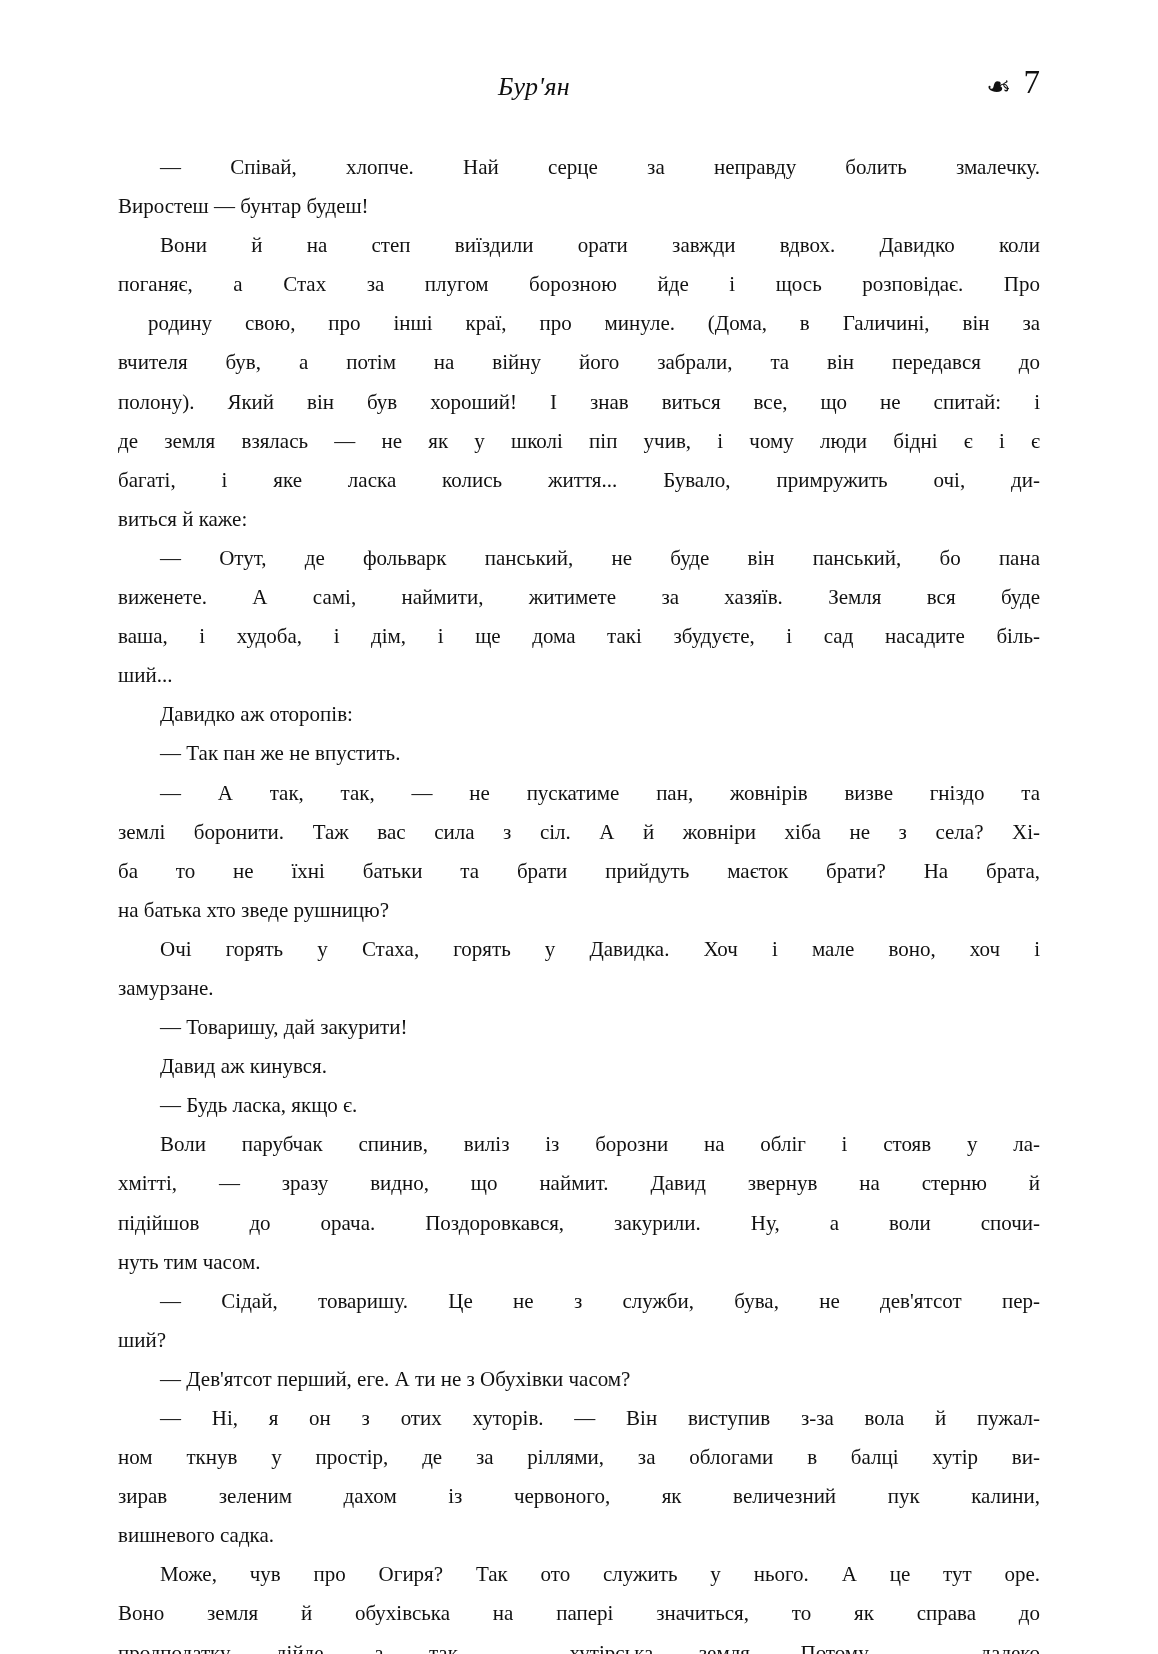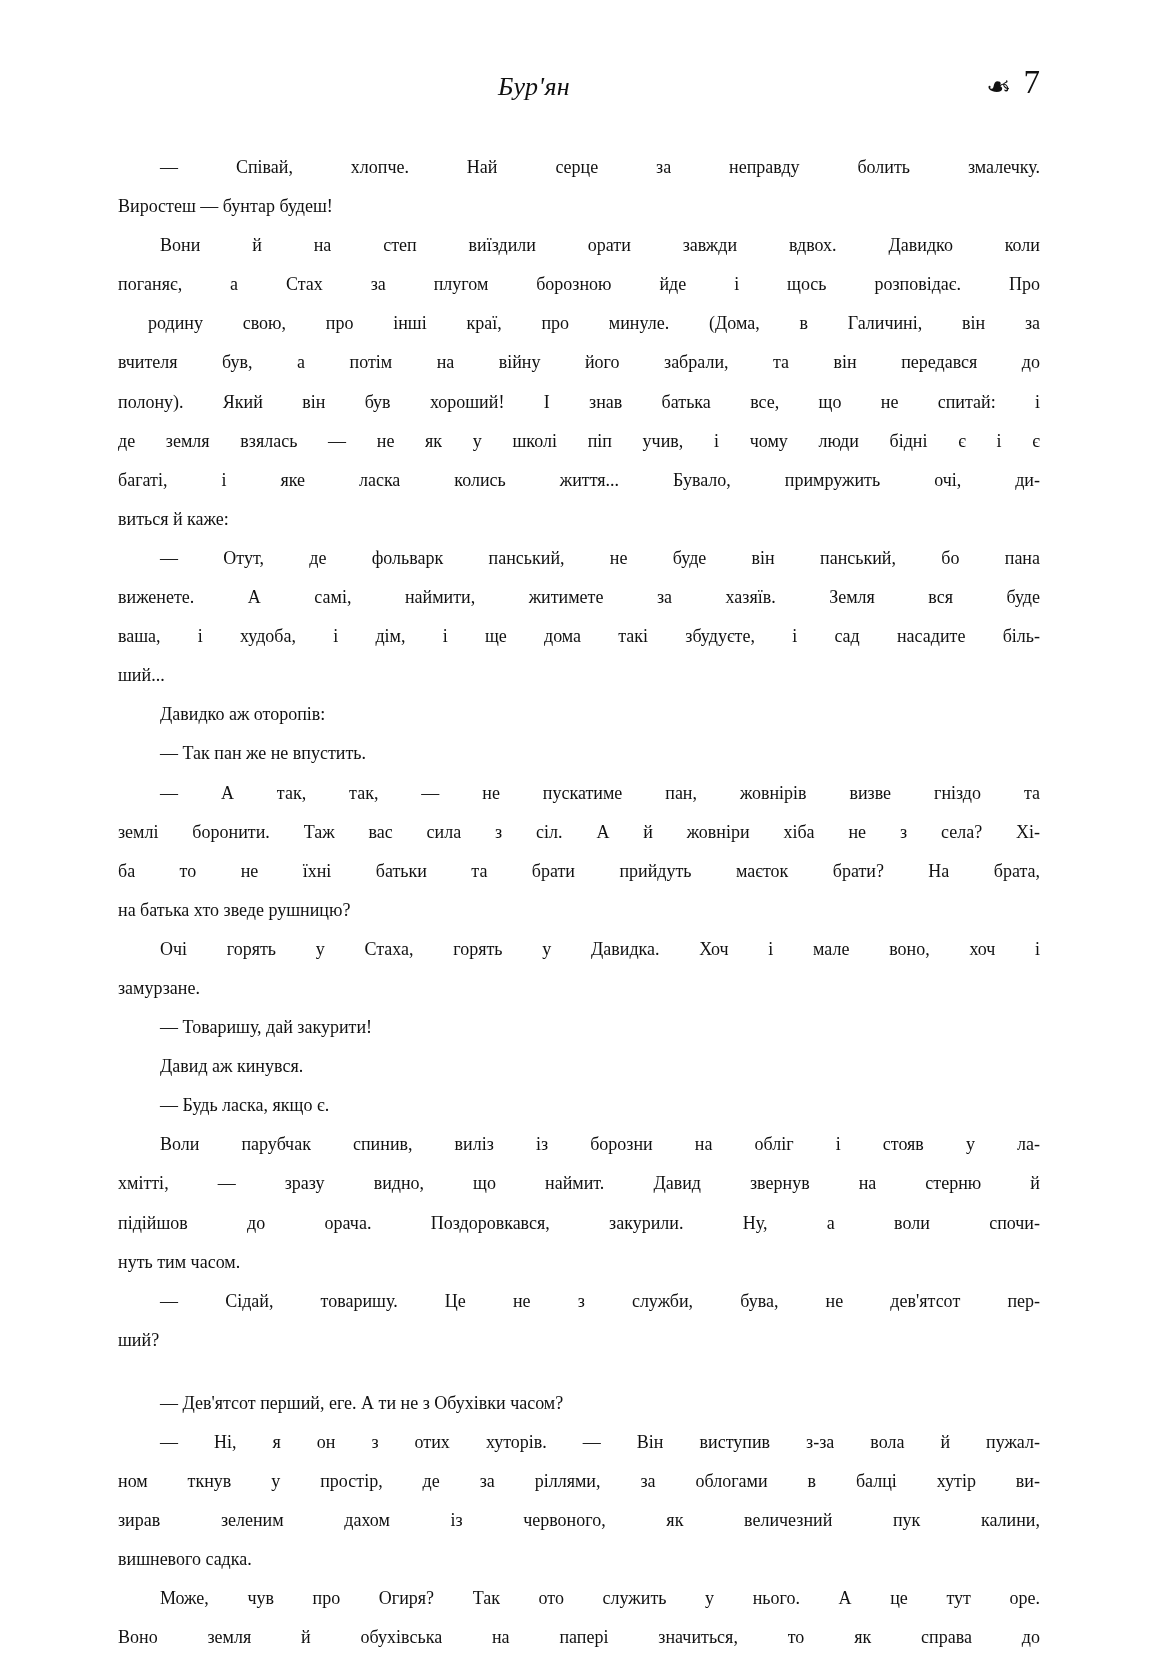--- a/index.html
+++ b/index.html
@@ -63,21 +63,21 @@
     position: absolute;
     top: 148px;
     left: 118px;
     width: 922px;
   }
   .para {
     margin: 0;
   }
   .line {
     display: block;
-    font-size: 18px;
+    font-size: 21px;
     line-height: 39.1px;
     color: #111111;
     white-space: pre;
     text-align: justify;
     text-align-last: justify;
     height: 39.1px;
   }
   
   .line.j {
     text-align: justify;
@@ -110,21 +110,21 @@
   <div class="textblock">
       <p class="para">
         <span class="line j" style="white-space: normal;"><span class="ind"></span>— Співай, хлопче. Най серце за неправду болить змалечку.</span>
         <span class="line last" style="white-space: normal;">Виростеш — бунтар будеш!</span>
       </p>
       <p class="para">
         <span class="line j" style="white-space: normal;"><span class="ind"></span>Вони й на степ виїздили орати завжди вдвох. Давидко коли</span>
         <span class="line j" style="white-space: normal;">поганяє, а Стах за плугом борозною йде і щось розповідає. Про</span>
         <span class="line j" style="white-space: normal; margin-left: 30px;">родину свою, про інші краї, про минуле. (Дома, в Галичині, він за</span>
         <span class="line j" style="white-space: normal;">вчителя був, а потім на війну його забрали, та він передався до</span>
-        <span class="line j" style="white-space: normal;">полону). Який він був хороший! І знав батька все, що не спитай: і</span>
+        <span class="line j" style="white-space: normal;">полону). Який він був хороший! І знав виться все, що не спитай: і</span>
         <span class="line j" style="white-space: normal;">де земля взялась — не як у школі піп учив, і чому люди бідні є і є</span>
         <span class="line j" style="white-space: normal;">багаті, і яке ласка колись життя... Бувало, примружить очі, ди-</span>
         <span class="line last" style="white-space: normal; font-family: Liberation Serif, serif;">виться й каже:</span>
       </p>
       <p class="para">
         <span class="line j" style="white-space: normal;"><span class="ind"></span>— Отут, де фольварк панський, не буде він панський, бо пана</span>
         <span class="line j" style="white-space: normal;">виженете. А самі, наймити, житимете за хазяїв. Земля вся буде</span>
         <span class="line j" style="white-space: normal;">ваша, і худоба, і дім, і ще дома такі збудуєте, і сад насадите біль-</span>
         <span class="line last" style="white-space: normal;">ший...</span>
       </p>
@@ -157,21 +157,21 @@
         <span class="line j" style="white-space: normal;"><span class="ind"></span>Воли парубчак спинив, виліз із борозни на обліг і стояв у ла-</span>
         <span class="line j" style="white-space: normal;">хмітті, — зразу видно, що наймит. Давид звернув на стерню й</span>
         <span class="line j" style="white-space: normal;">підійшов до орача. Поздоровкався, закурили. Ну, а воли спочи-</span>
         <span class="line last" style="white-space: normal;">нуть тим часом.</span>
       </p>
       <p class="para">
         <span class="line j" style="white-space: normal;"><span class="ind"></span>— Сідай, товаришу. Це не з служби, бува, не дев'ятсот пер-</span>
         <span class="line last" style="white-space: normal;">ший?</span>
       </p>
       <p class="para">
-        <span class="line last" style="white-space: normal; margin-top: 24px;"><span class="ind"></span>— Дев'ятсот перший, еге. А ти не з Обухівки часом?</span>
+        <span class="line last" style="white-space: normal;"><span class="ind"></span>— Дев'ятсот перший, еге. А ти не з Обухівки часом?</span>
       </p>
       <p class="para">
         <span class="line j" style="white-space: normal;"><span class="ind"></span>— Ні, я он з отих хуторів. — Він виступив з-за вола й пужал-</span>
         <span class="line j" style="white-space: normal;">ном ткнув у простір, де за ріллями, за облогами в балці хутір ви-</span>
         <span class="line j" style="white-space: normal;">зирав зеленим дахом із червоного, як величезний пук калини,</span>
         <span class="line last" style="white-space: normal;">вишневого садка.</span>
       </p>
       <p class="para">
         <span class="line j" style="white-space: normal;"><span class="ind"></span>Може, чув про Огиря? Так ото служить у нього. А це тут оре.</span>
         <span class="line j" style="white-space: normal;">Воно земля й обухівська на папері значиться, то як справа до</span>

